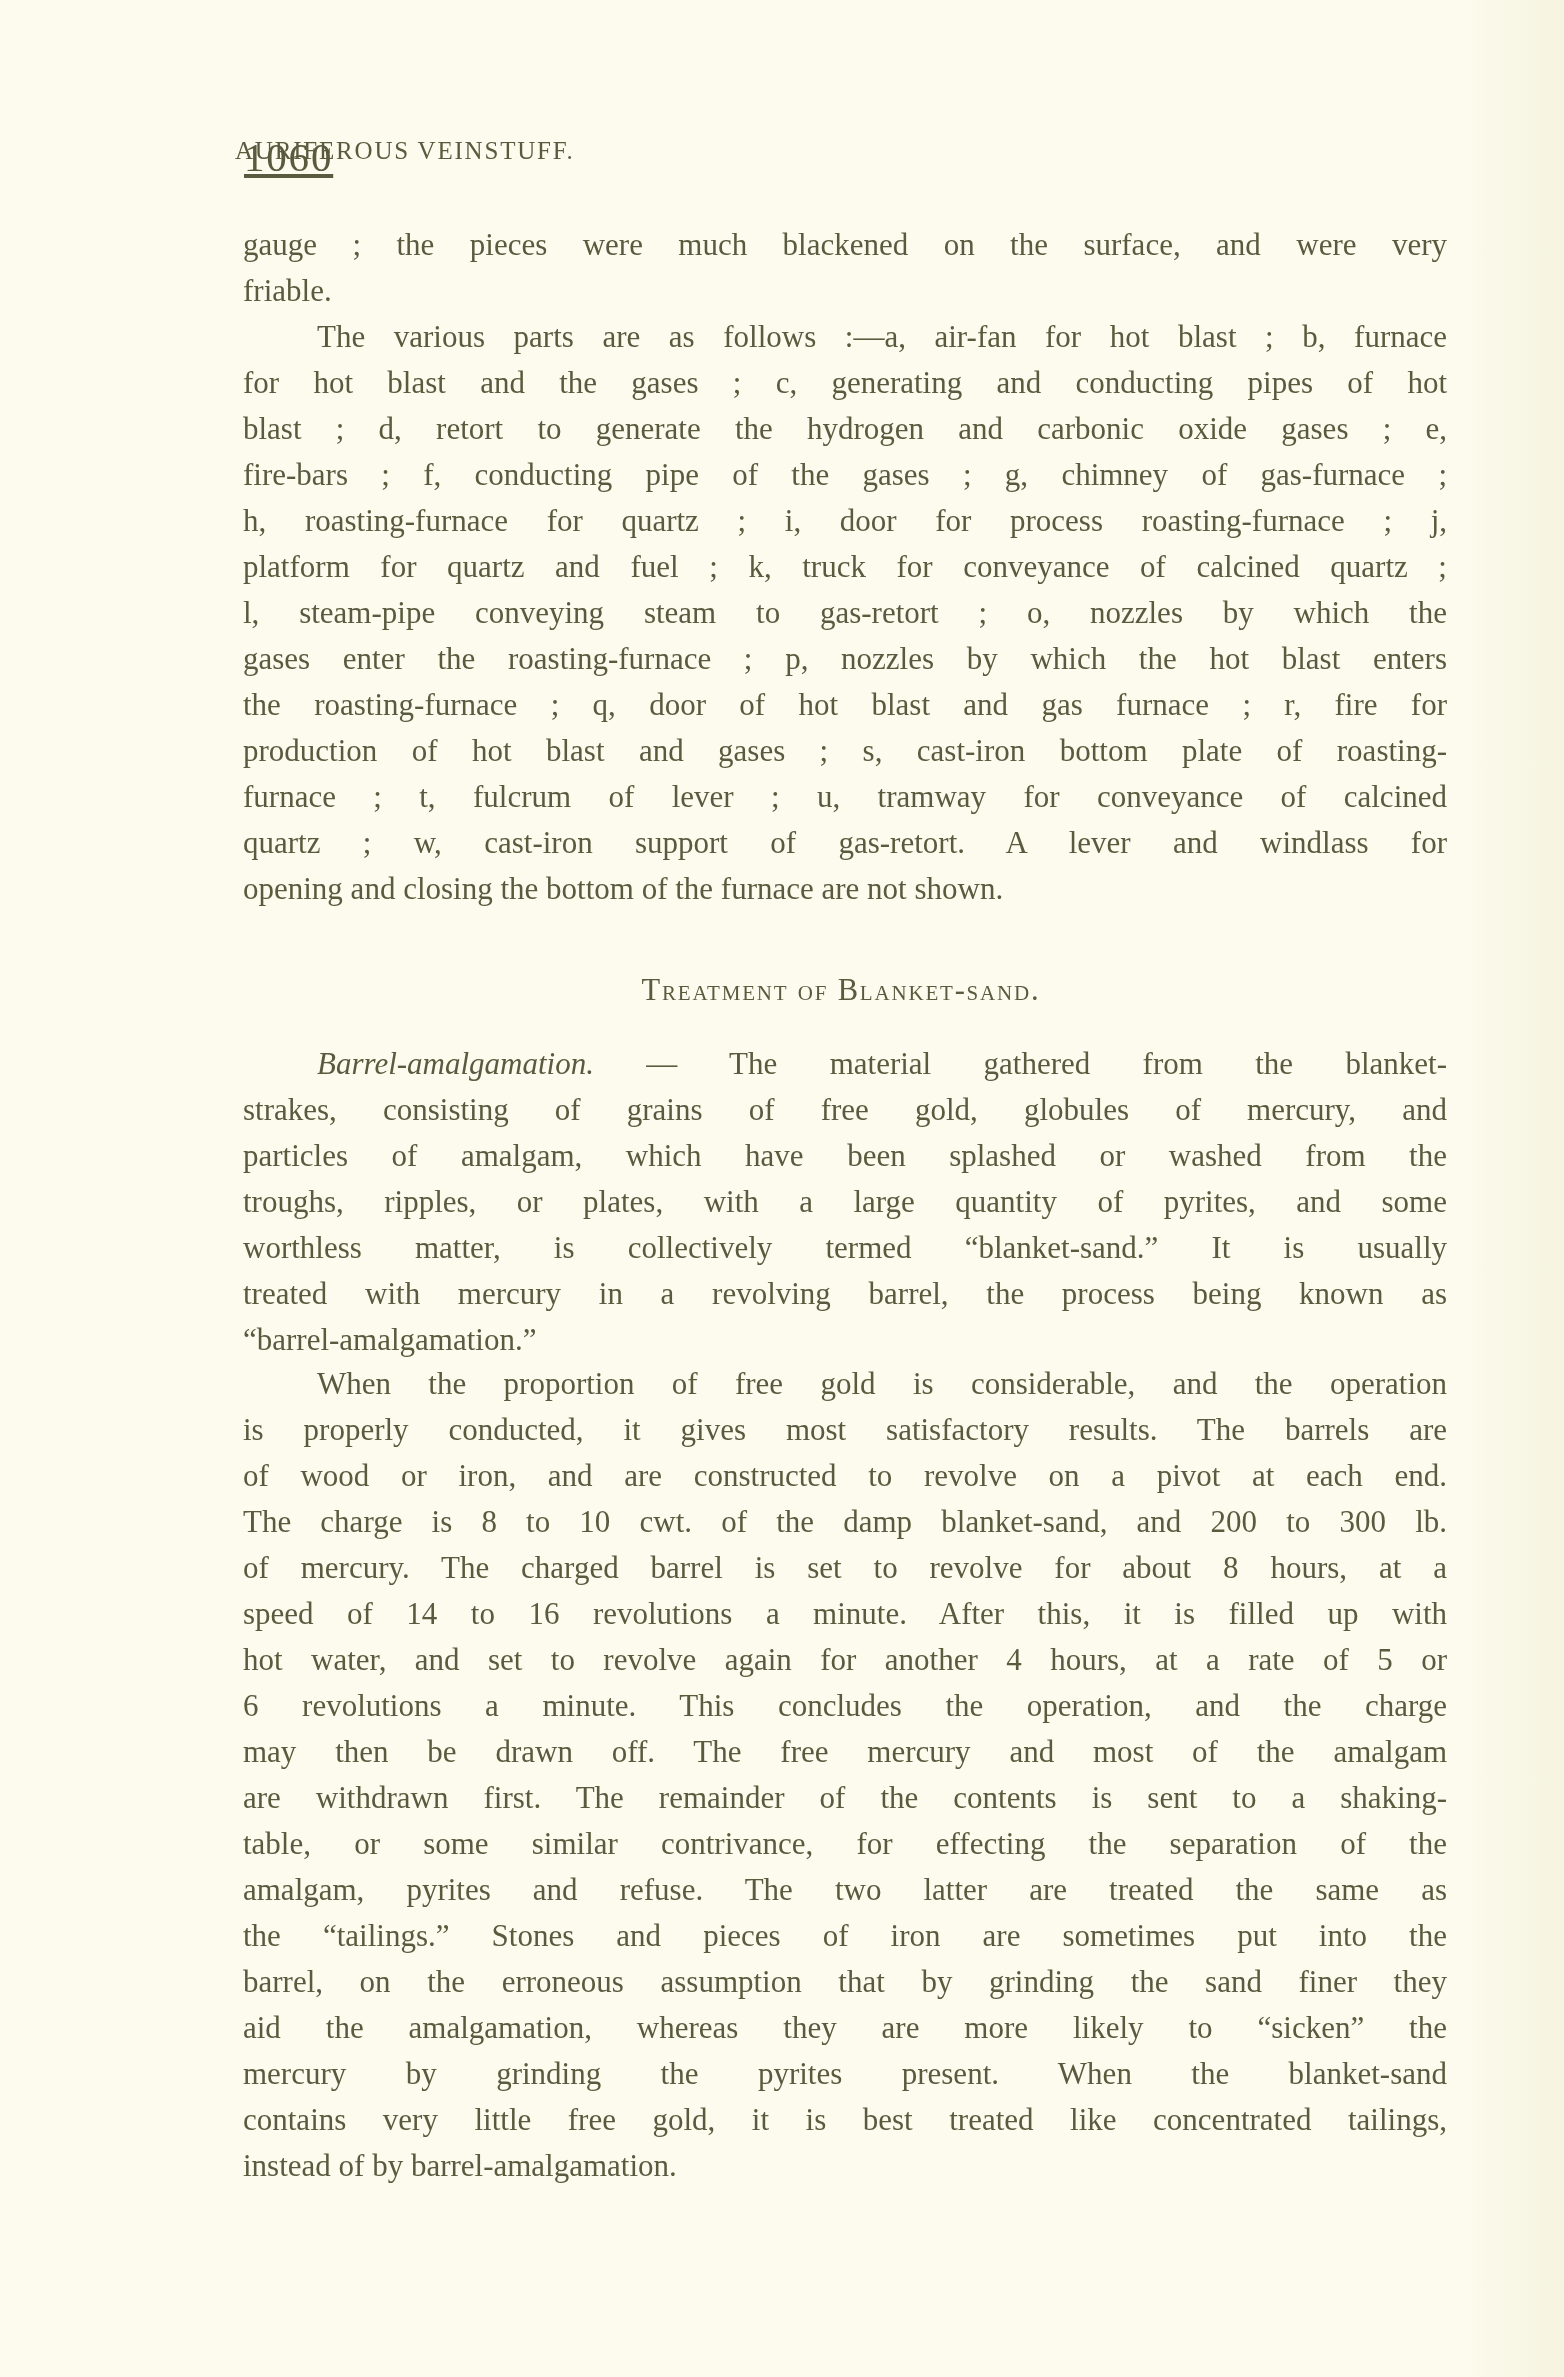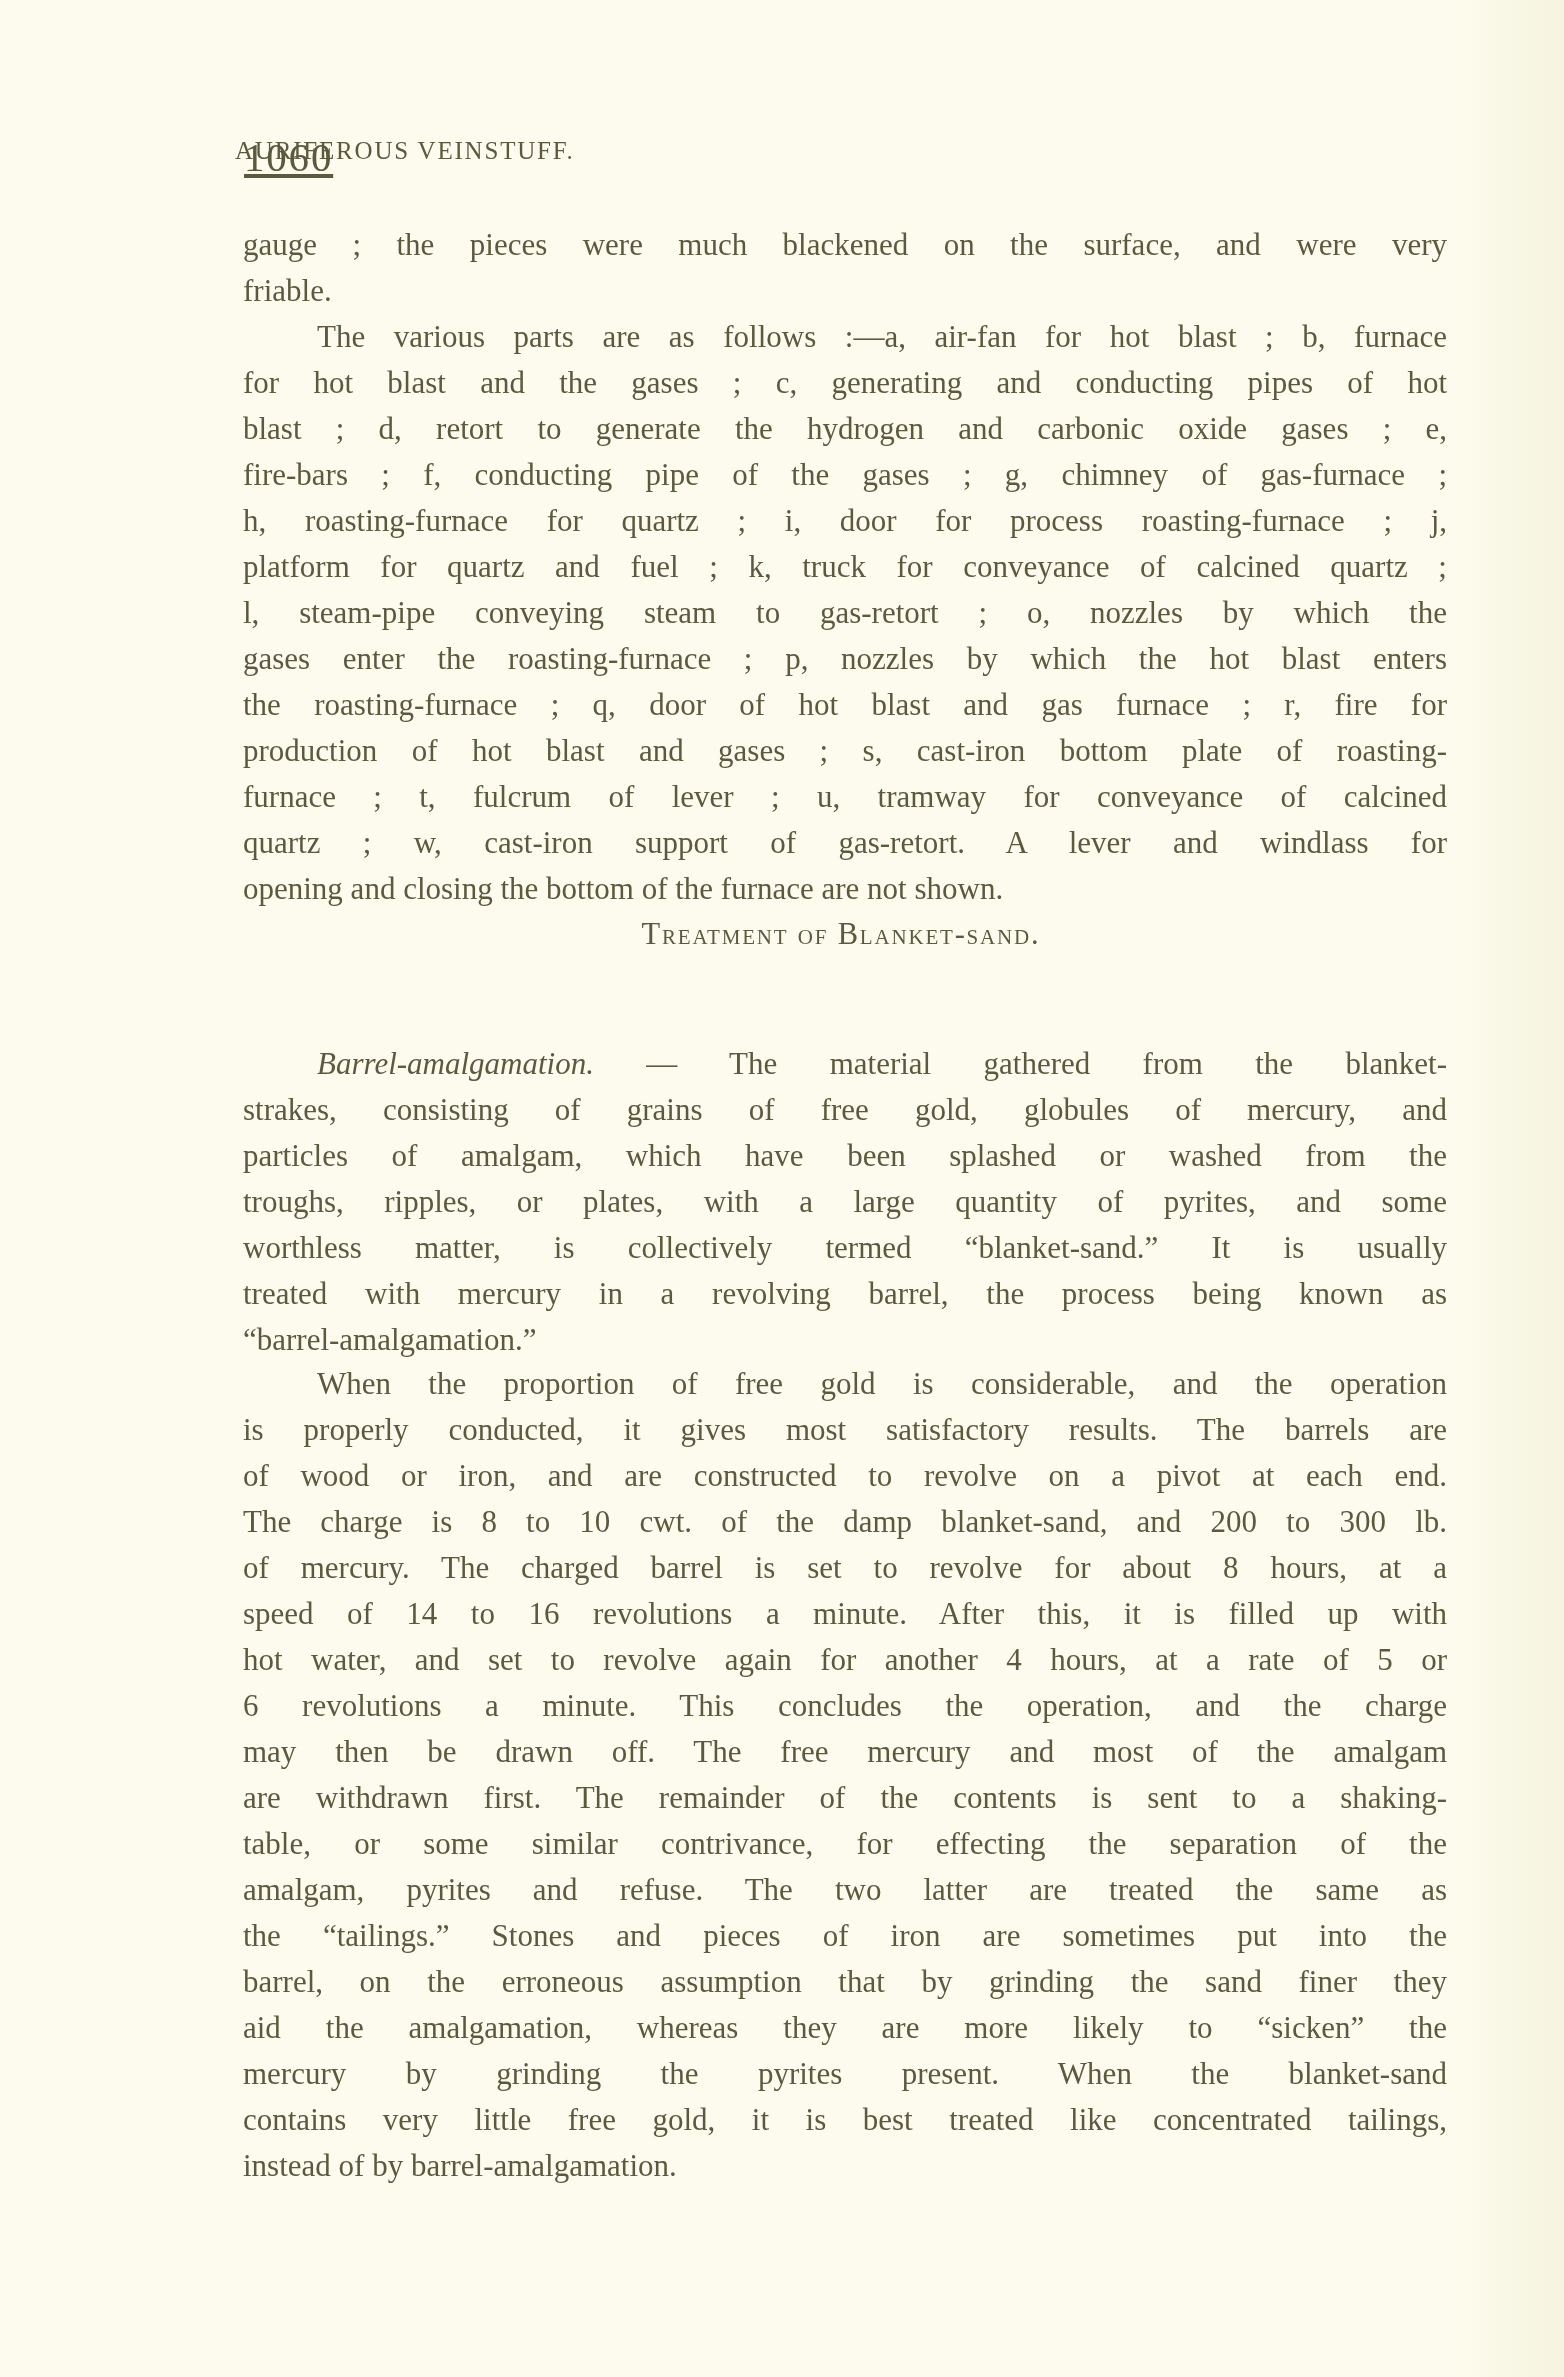--- a/index.html
+++ b/index.html
@@ -23,21 +23,21 @@
   .text-block { position: absolute; left: 235px; width: 1212px; }
   .line {
     height: 46px; line-height: 46px; font-size: 31px;
     text-align: justify; text-align-last: justify; white-space: nowrap;
     overflow: visible;
     margin-left: 8px;
   }
   .line.last { text-align-last: left; }
   .line.indent { padding-left: 74px; }
   .section-heading {
-    position: absolute; top: 912px; left: 235px; width: 1212px;
+    position: absolute; top: 968px; left: 235px; width: 1212px;
     text-align: center; font-size: 30.5px; letter-spacing: 1.8px; font-variant: small-caps;
     line-height: 45px;
   }
   i, .it { font-style: italic; }
 </style>
 </head>
 <body>
 
 <div class="page-edge"></div>
 

